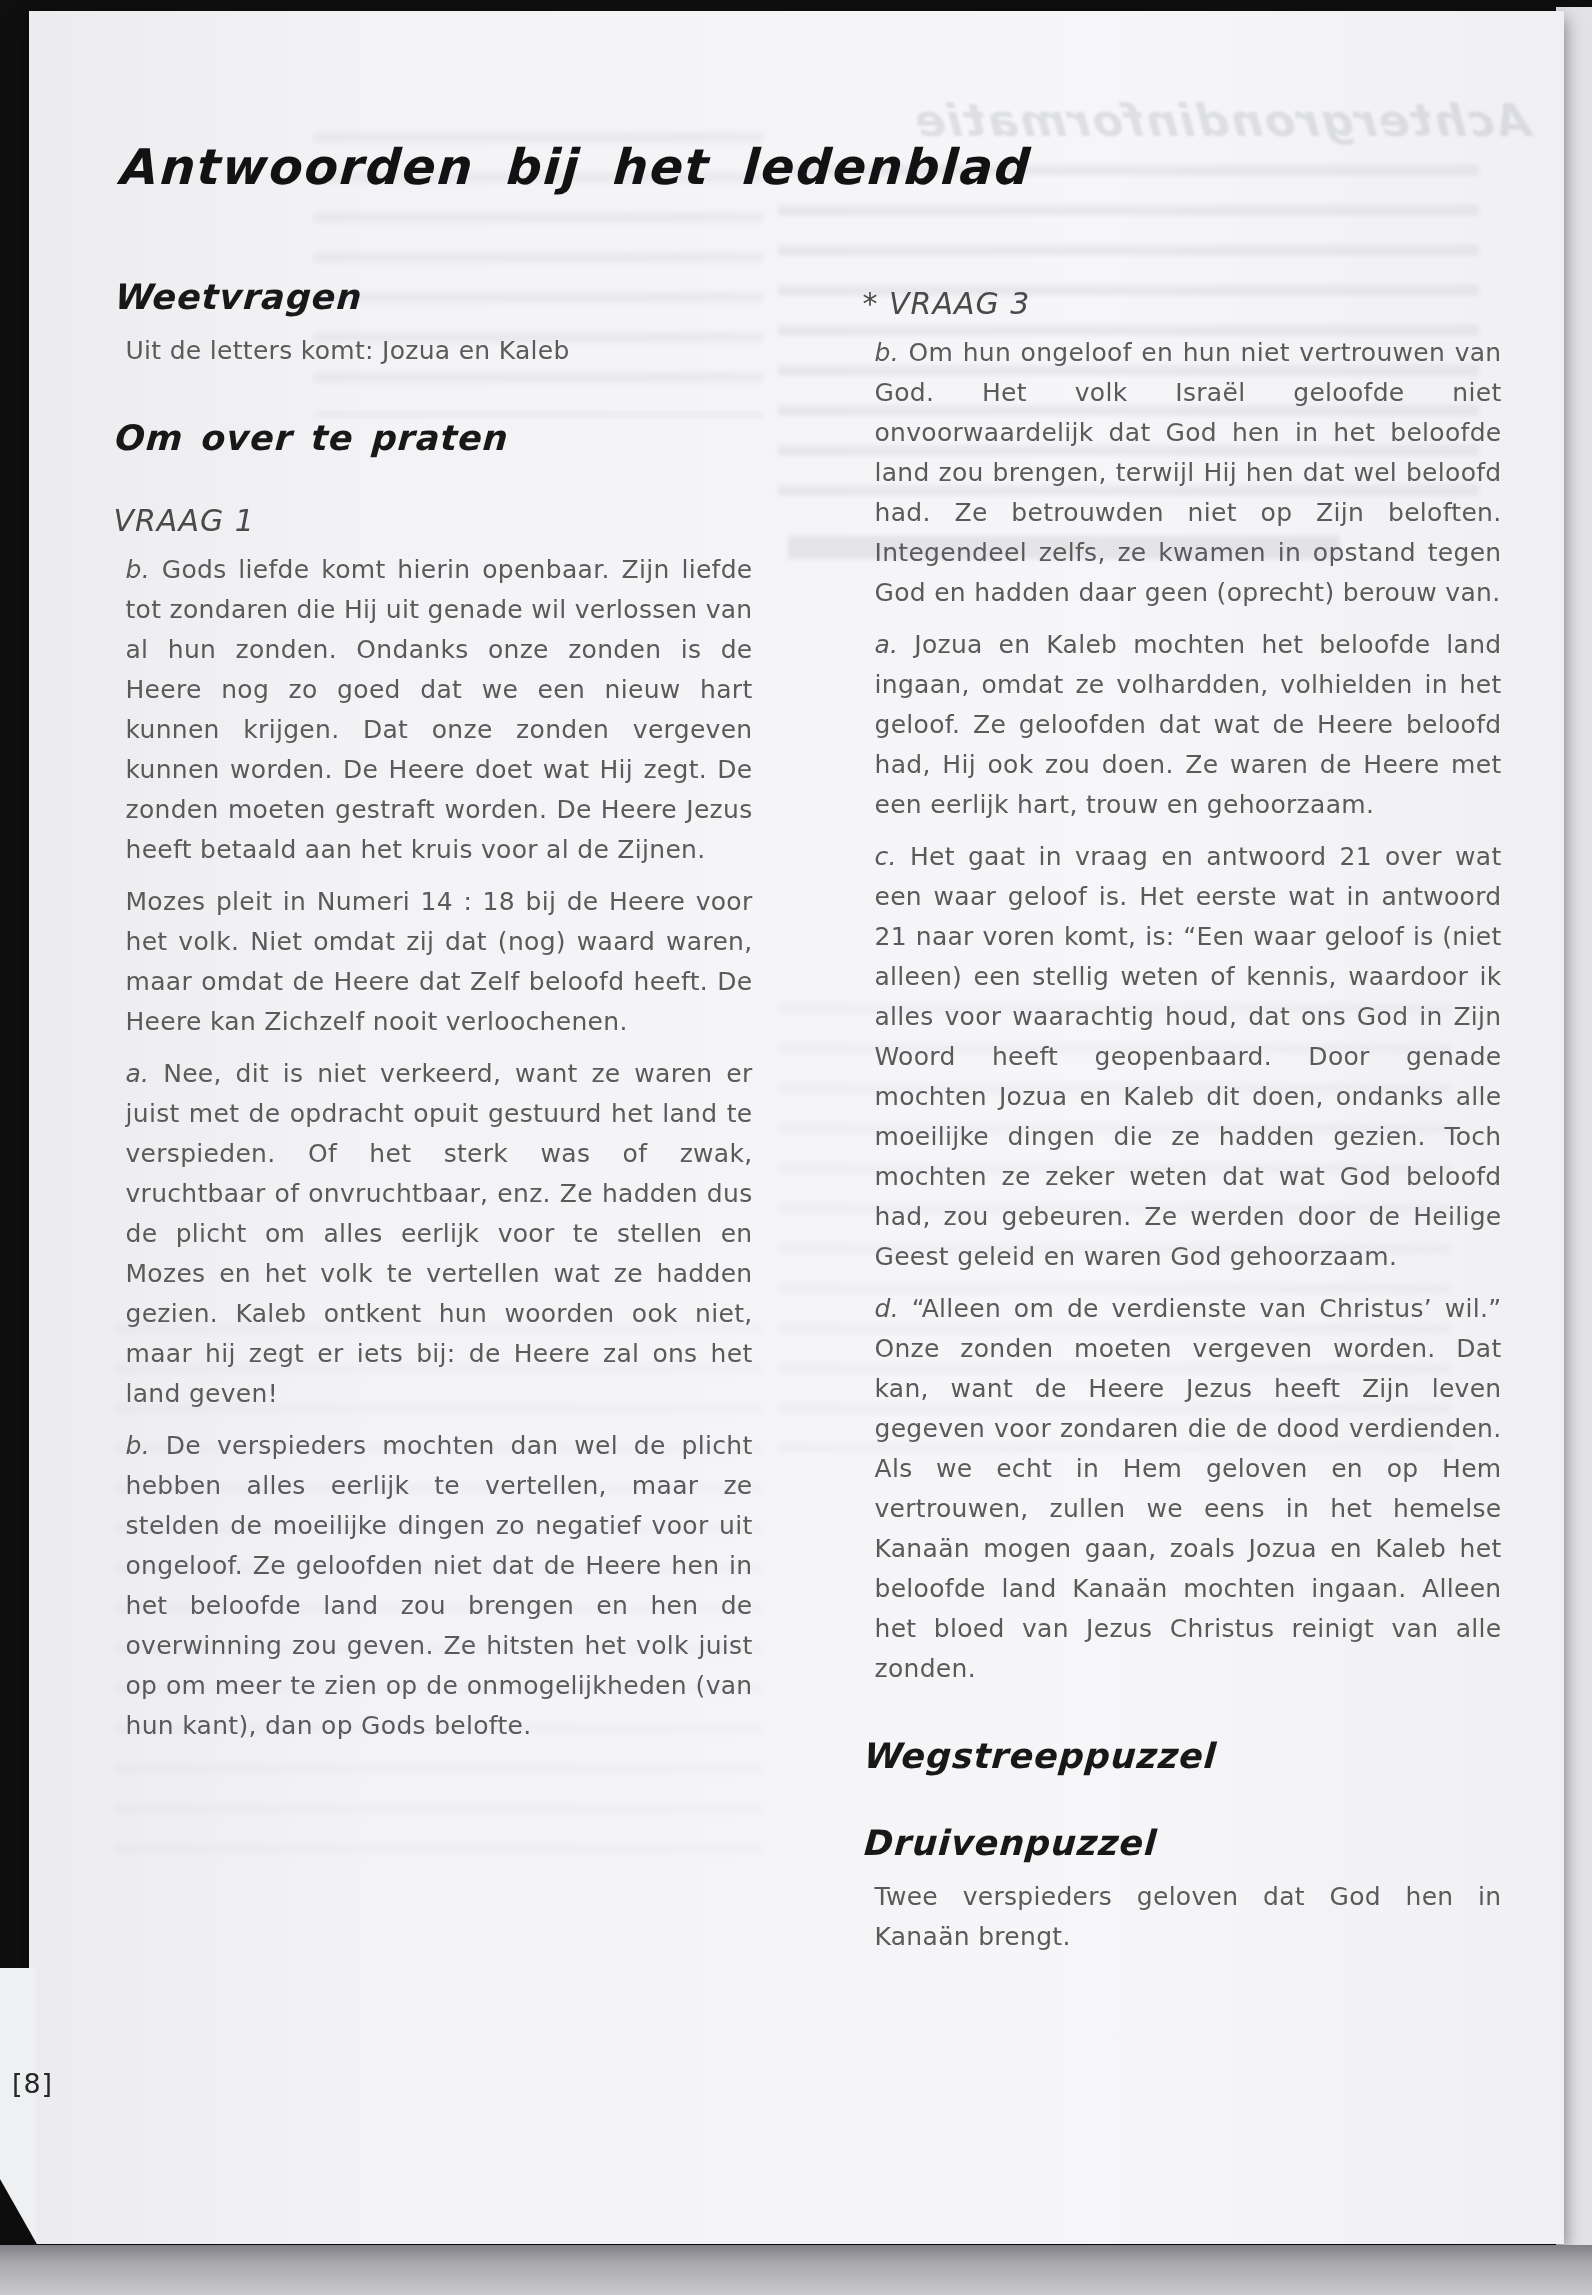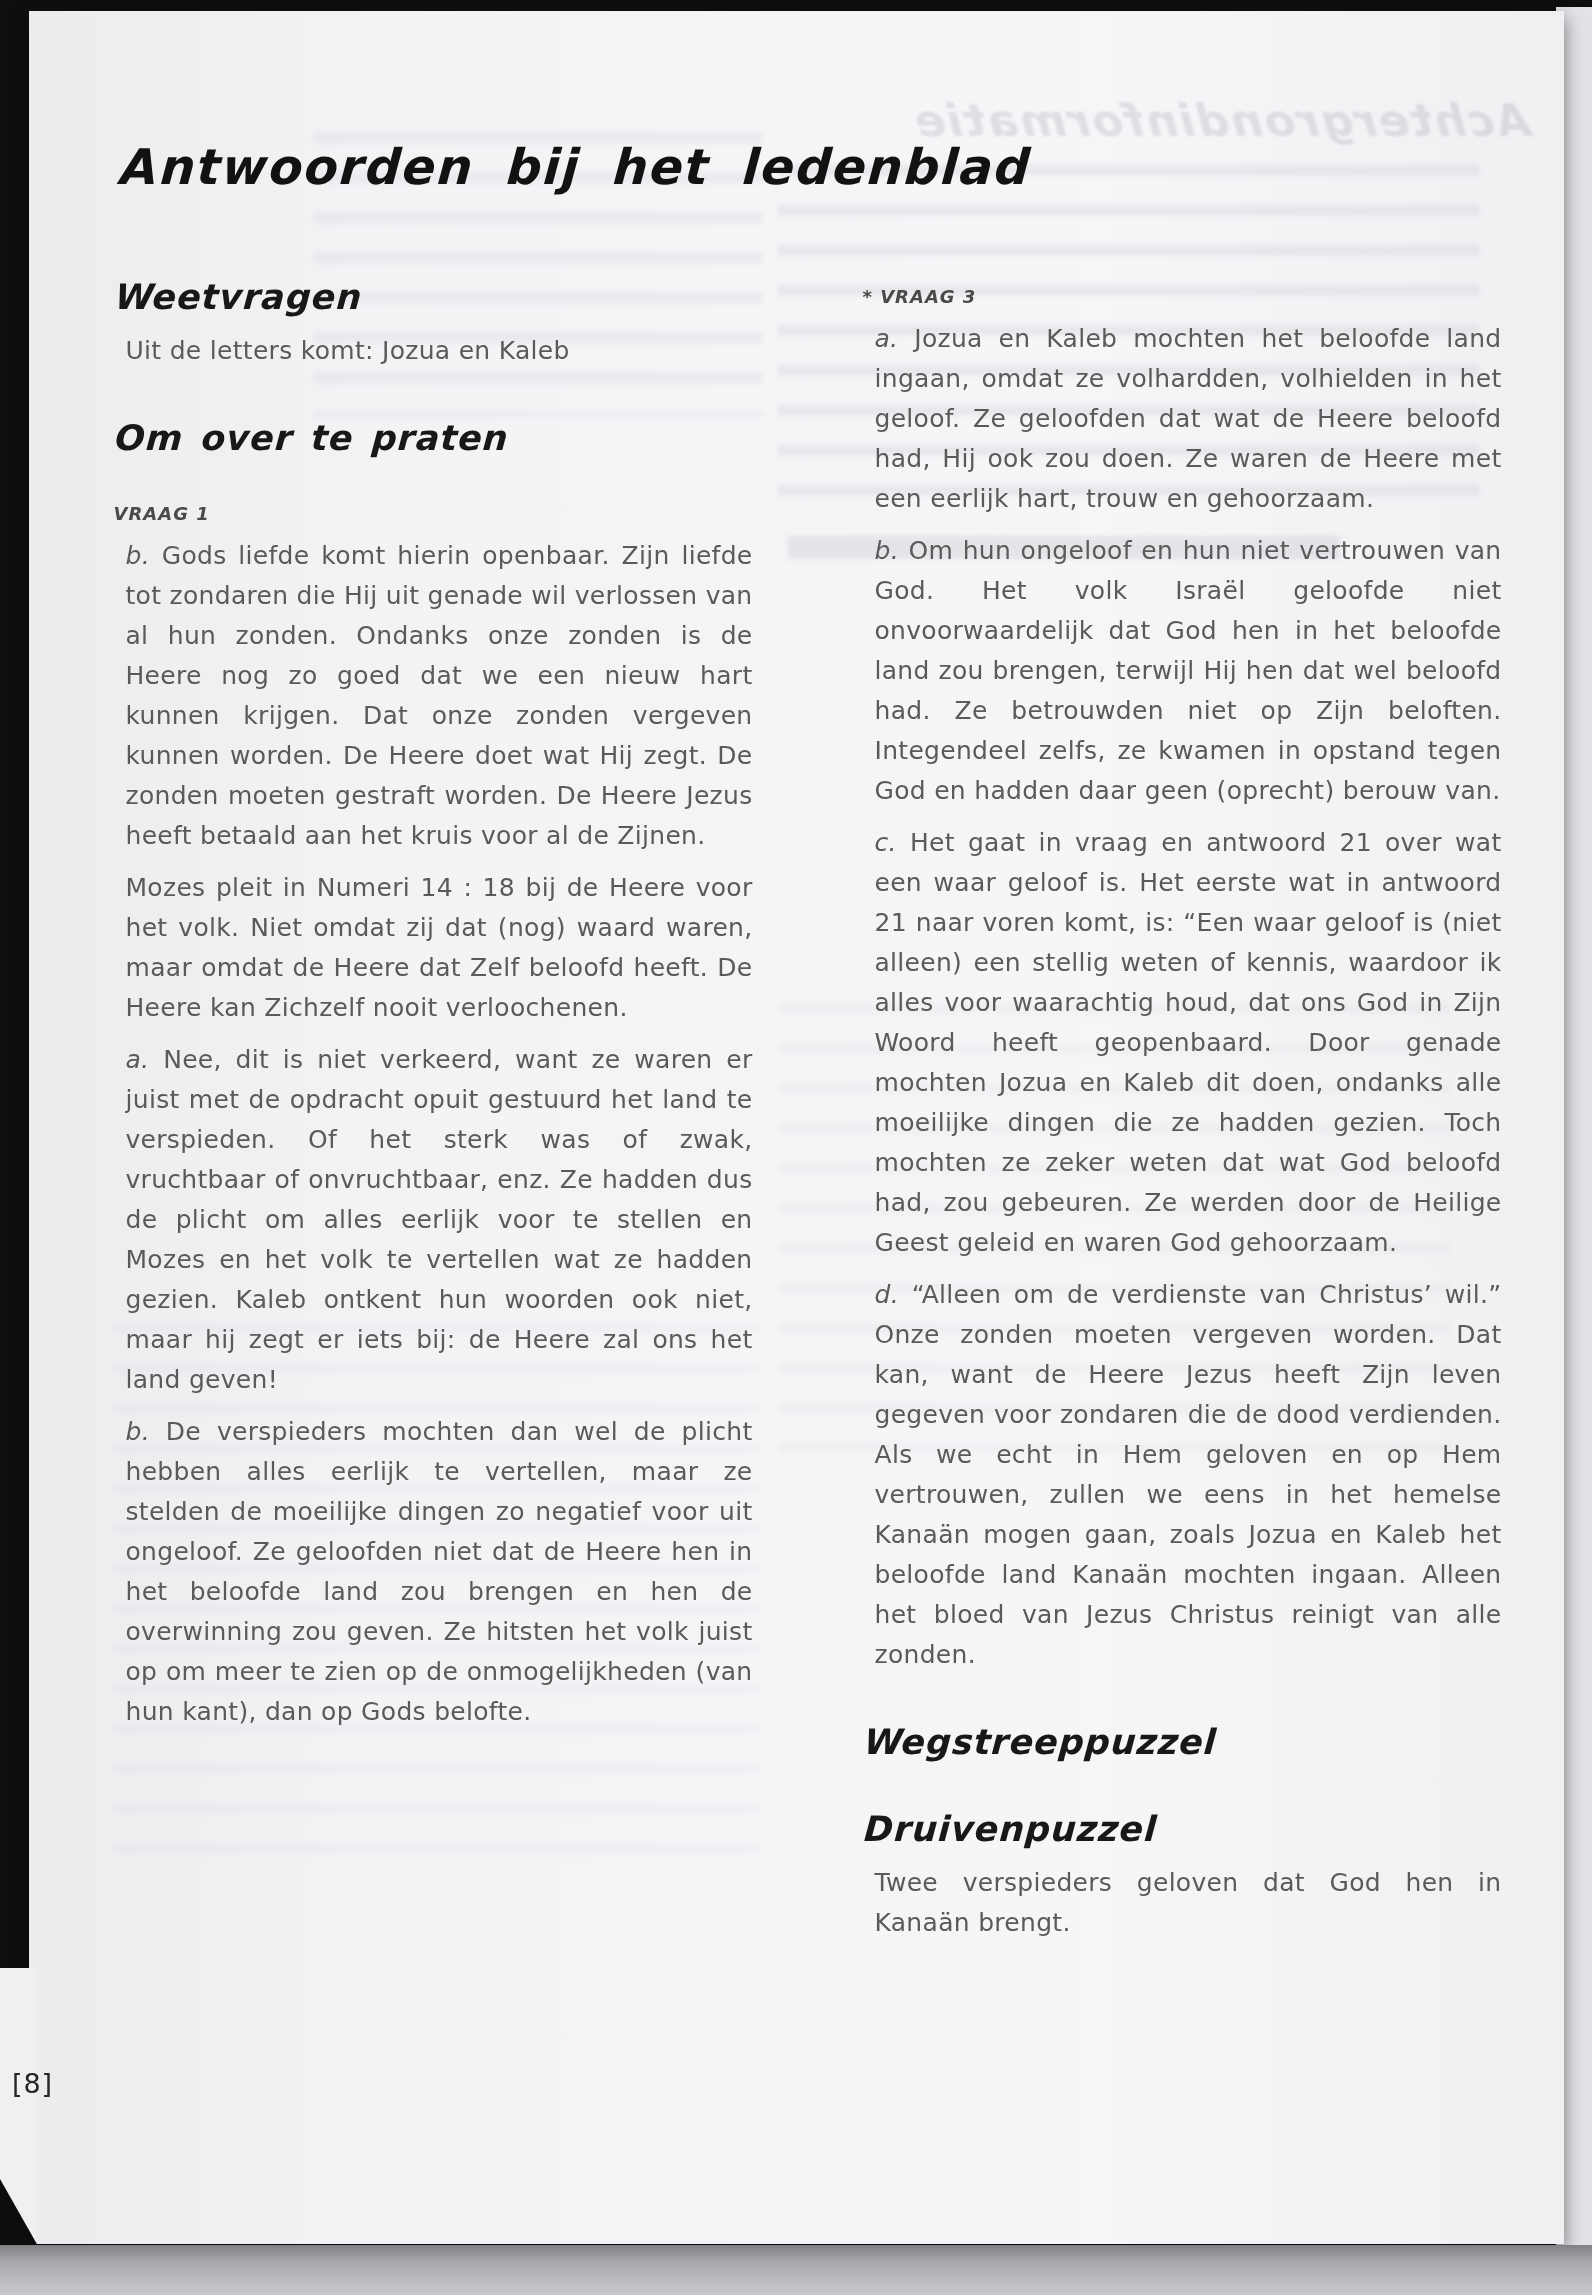--- a/index.html
+++ b/index.html
@@ -64,21 +64,21 @@
 
   .h2 {
     font-size:35px; font-weight:bold; font-style:italic;
     letter-spacing:0.9px; word-spacing:5.2px; color:#181818;
     transform:skewX(-4deg); transform-origin:left bottom;
     margin:0 0 14px 0;
   }
   .h2.mt { margin-top:47px; }
 
   .vraag {
-    font-size:18px; font-style:italic; font-weight:bold;
+    font-size:30px; font-style:italic; font-weight:normal;
     color:#4a4a4a; letter-spacing:1px;
     margin:45px 0 12px 0;
   }
   .vraag.first { margin-top:8.6px; }
 
   .body {
     font-size:25px; line-height:40px; color:#5a5a5a;
     text-align:justify; letter-spacing:0.3px; margin:12px;
   }
   .lead { font-style:italic; }
@@ -118,22 +118,22 @@
         <h3 class="vraag">VRAAG 1</h3>
         <p class="body"><em class="lead">b.</em> <span>Gods liefde komt hierin openbaar. Zijn liefde tot zondaren die Hij uit genade wil verlossen van al hun zonden. Ondanks onze zonden is de Heere nog zo goed dat we een nieuw hart kunnen krijgen. Dat onze zonden vergeven kunnen worden. De Heere doet wat Hij zegt. De zonden moeten gestraft worden. De Heere Jezus heeft betaald aan het kruis voor al de Zijnen.</span></p>
         <p class="body">Mozes pleit in Numeri 14 : 18 bij de Heere voor het volk. Niet omdat zij dat (nog) waard waren, maar omdat de Heere dat Zelf beloofd heeft. De Heere kan Zichzelf nooit verloochenen.</p>
 
         <p class="body"><em class="lead">a.</em> <span>Nee, dit is niet verkeerd, want ze waren er juist met de opdracht opuit gestuurd het land te verspieden. Of het sterk was of zwak, vruchtbaar of onvruchtbaar, enz. Ze hadden dus de plicht om alles eerlijk voor te stellen en Mozes en het volk te vertellen wat ze hadden gezien. Kaleb ontkent hun woorden ook niet, maar hij zegt er iets bij: de Heere zal ons het land geven!</span></p>
         <p class="body"><em class="lead">b.</em> <span>De verspieders mochten dan wel de plicht hebben alles eerlijk te vertellen, maar ze stelden de moeilijke dingen zo negatief voor uit ongeloof. Ze geloofden niet dat de Heere hen in het beloofde land zou brengen en hen de overwinning zou geven. Ze hitsten het volk juist op om meer te zien op de onmogelijkheden (van hun kant), dan op Gods belofte.</span></p>
       </div>
 
       <div class="col">
         <h3 class="vraag first">* VRAAG 3</h3>
+        <p class="body"><em class="lead">b.</em> <span>Om hun ongeloof en hun niet vertrouwen van God. Het volk Israël geloofde niet onvoorwaardelijk dat God hen in het beloofde land zou brengen, terwijl Hij hen dat wel beloofd had. Ze betrouwden niet op Zijn beloften. Integendeel zelfs, ze kwamen in opstand tegen God en hadden daar geen (oprecht) berouw van.</span></p>
         <p class="body"><em class="lead">a.</em> <span>Jozua en Kaleb mochten het beloofde land ingaan, omdat ze volhardden, volhielden in het geloof. Ze geloofden dat wat de Heere beloofd had, Hij ook zou doen. Ze waren de Heere met een eerlijk hart, trouw en gehoorzaam.</span></p>
-        <p class="body"><em class="lead">b.</em> <span>Om hun ongeloof en hun niet vertrouwen van God. Het volk Israël geloofde niet onvoorwaardelijk dat God hen in het beloofde land zou brengen, terwijl Hij hen dat wel beloofd had. Ze betrouwden niet op Zijn beloften. Integendeel zelfs, ze kwamen in opstand tegen God en hadden daar geen (oprecht) berouw van.</span></p>
         <p class="body"><em class="lead">c.</em> <span>Het gaat in vraag en antwoord 21 over wat een waar geloof is. Het eerste wat in antwoord 21 naar voren komt, is: “Een waar geloof is (niet alleen) een stellig weten of kennis, waardoor ik alles voor waarachtig houd, dat ons God in Zijn Woord heeft geopenbaard. Door genade mochten Jozua en Kaleb dit doen, ondanks alle moeilijke dingen die ze hadden gezien. Toch mochten ze zeker weten dat wat God beloofd had, zou gebeuren. Ze werden door de Heilige Geest geleid en waren God gehoorzaam.</span></p>
         <p class="body"><em class="lead">d.</em> <span>“Alleen om de verdienste van Christus’ wil.” Onze zonden moeten vergeven worden. Dat kan, want de Heere Jezus heeft Zijn leven gegeven voor zondaren die de dood verdienden. Als we echt in Hem geloven en op Hem vertrouwen, zullen we eens in het hemelse Kanaän mogen gaan, zoals Jozua en Kaleb het beloofde land Kanaän mochten ingaan. Alleen het bloed van Jezus Christus reinigt van alle zonden.</span></p>
 
         <h2 class="h2 mt">Wegstreeppuzzel</h2>
 
         <h2 class="h2 mt">Druivenpuzzel</h2>
         <p class="body">Twee verspieders geloven dat God hen in Kanaän brengt.</p>
       </div>
 
     </div>

